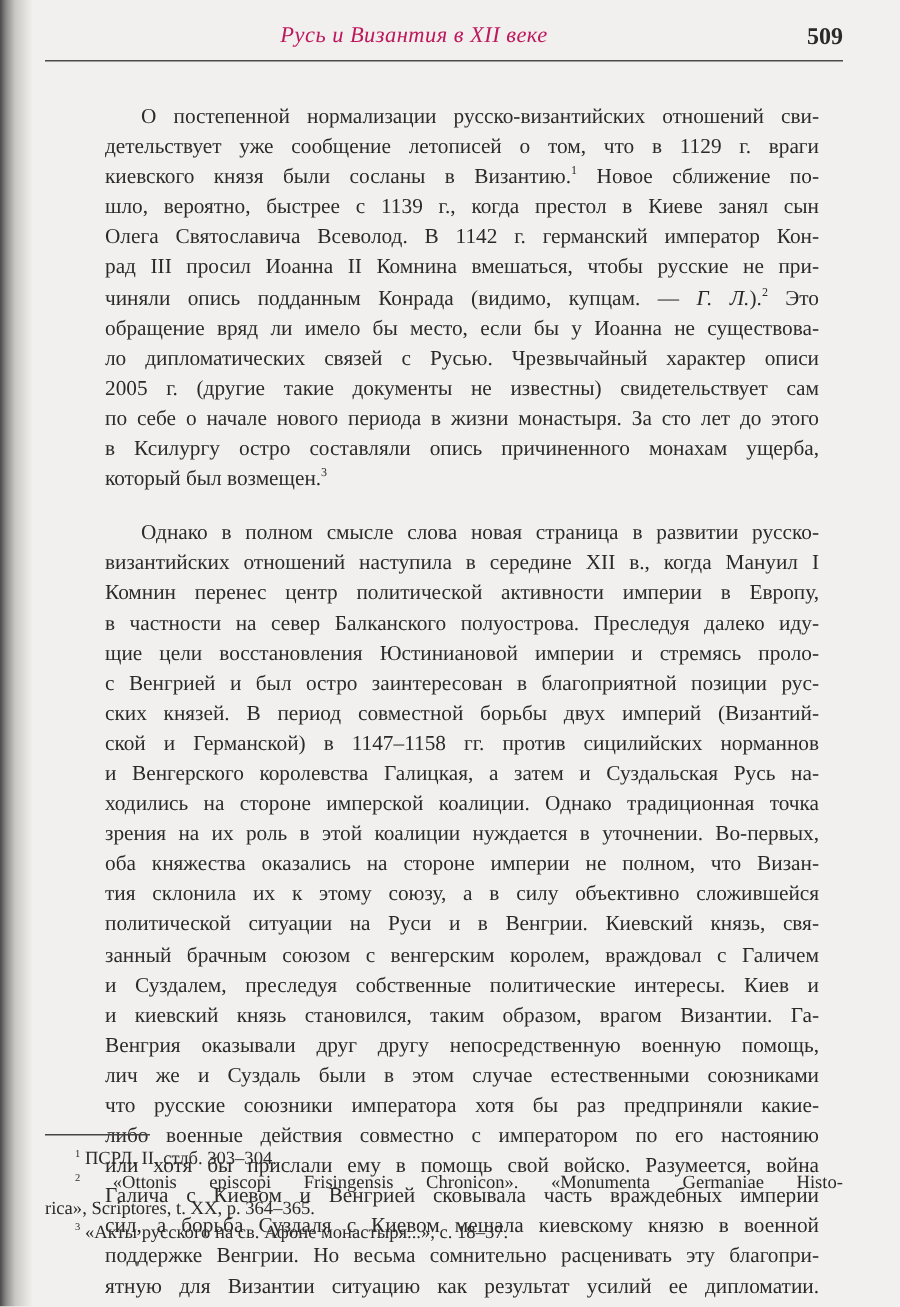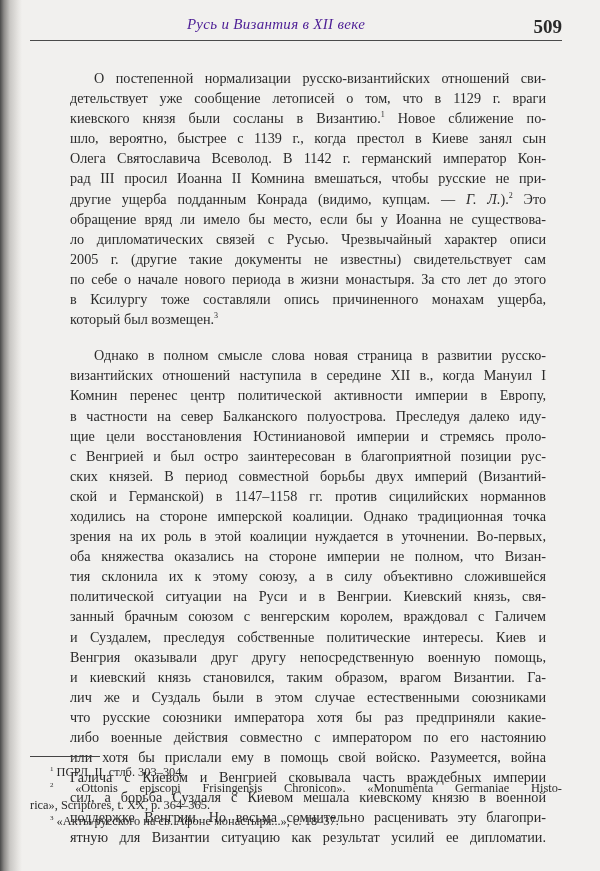--- a/index.html
+++ b/index.html
@@ -36,27 +36,27 @@
       border-bottom: 1.2px solid #4a4a4a;
     }
     .running-title {
       position: absolute;
       left: 0; right: 40px;
       top: 2px;
       text-align: center;
       font-style: italic;
       font-size: 15px;
       letter-spacing: 0.3px;
-      color: #4c1d95;
+      color: #be185d;
     }
     .page-number {
       position: absolute;
       right: 0;
       top: 2px;
-      font-size: 19px;
+      font-size: 16px;
       font-weight: bold;
       color: #2a2a2a;
       margin-left: 16px;
     }
     .body-text {
       position: absolute;
       top: 52px;
       left: 0;
       width: 532px;
       font-size: 14.2px;
@@ -121,47 +121,48 @@
   </div>
 
   <div class="body-text">
     <div class="para">
       <span class="line first">О постепенной нормализации русско-византийских отношений сви-</span>
       <span class="line">детельствует уже сообщение летописей о том, что в 1129 г. враги</span>
       <span class="line"><span>киевского князя были сосланы в Византию.</span><sup>1</sup><span> Новое сближение по-</span></span>
       <span class="line">шло, вероятно, быстрее с 1139 г., когда престол в Киеве занял сын</span>
       <span class="line">Олега Святославича Всеволод. В 1142 г. германский император Кон-</span>
       <span class="line">рад III просил Иоанна II Комнина вмешаться, чтобы русские не при-</span>
-      <span class="line"><span>другие ущерба подданным Конрада (видимо, купцам. — </span><span class="it">Г. Л.</span><span>).</span><sup>2</sup><span> Это</span></span>
+      <span class="line"><span>чиняли опись подданным Конрада (видимо, купцам. — </span><span class="it">Г. Л.</span><span>).</span><sup>2</sup><span> Это</span></span>
       <span class="line">обращение вряд ли имело бы место, если бы у Иоанна не существова-</span>
       <span class="line">ло дипломатических связей с Русью. Чрезвычайный характер описи</span>
       <span class="line">2005 г. (другие такие документы не известны) свидетельствует сам</span>
       <span class="line">по себе о начале нового периода в жизни монастыря. За сто лет до этого</span>
-      <span class="line">в Ксилургу тоже составляли опись причиненного монахам ущерба,</span>
+      <span class="line">в Ксилургу остро составляли опись причиненного монахам ущерба,</span>
       <span class="line last"><span>который был возмещен.</span><sup>3</sup></span>
     </div>
 
     <div class="para">
       <span class="line first">Однако в полном смысле слова новая страница в развитии русско-</span>
       <span class="line">византийских отношений наступила в середине XII в., когда Мануил I</span>
       <span class="line">Комнин перенес центр политической активности империи в Европу,</span>
       <span class="line">в частности на север Балканского полуострова. Преследуя далеко иду-</span>
       <span class="line">щие цели восстановления Юстиниановой империи и стремясь проло-</span>
       <span class="line">с Венгрией и был остро заинтересован в благоприятной позиции рус-</span>
       <span class="line">ских князей. В период совместной борьбы двух империй (Византий-</span>
       <span class="line">ской и Германской) в 1147–1158 гг. против сицилийских норманнов</span>
+      <span class="line">и Венгерского королевства Галицкая, а затем и Суздальская Русь на-</span>
       <span class="line">ходились на стороне имперской коалиции. Однако традиционная точка</span>
       <span class="line">зрения на их роль в этой коалиции нуждается в уточнении. Во-первых,</span>
       <span class="line">оба княжества оказались на стороне империи не полном, что Визан-</span>
       <span class="line">тия склонила их к этому союзу, а в силу объективно сложившейся</span>
       <span class="line">политической ситуации на Руси и в Венгрии. Киевский князь, свя-</span>
       <span class="line">занный брачным союзом с венгерским королем, враждовал с Галичем</span>
       <span class="line">и Суздалем, преследуя собственные политические интересы. Киев и</span>
+      <span class="line">и киевский князь становился, таким образом, врагом Византии. Га-</span>
       <span class="line">Венгрия оказывали друг другу непосредственную военную помощь,</span>
-      <span class="line">и киевский князь становился, таким образом, врагом Византии. Га-</span>
       <span class="line">лич же и Суздаль были в этом случае естественными союзниками</span>
       <span class="line">что русские союзники императора хотя бы раз предприняли какие-</span>
       <span class="line">либо военные действия совместно с императором по его настоянию</span>
       <span class="line">или хотя бы прислали ему в помощь свой войско. Разумеется, война</span>
       <span class="line">Галича с Киевом и Венгрией сковывала часть враждебных империи</span>
       <span class="line">сил, а борьба Суздаля с Киевом мешала киевскому князю в военной</span>
       <span class="line">поддержке Венгрии. Но весьма сомнительно расценивать эту благопри-</span>
       <span class="line">ятную для Византии ситуацию как результат усилий ее дипломатии.</span>
     </div>
   </div>

